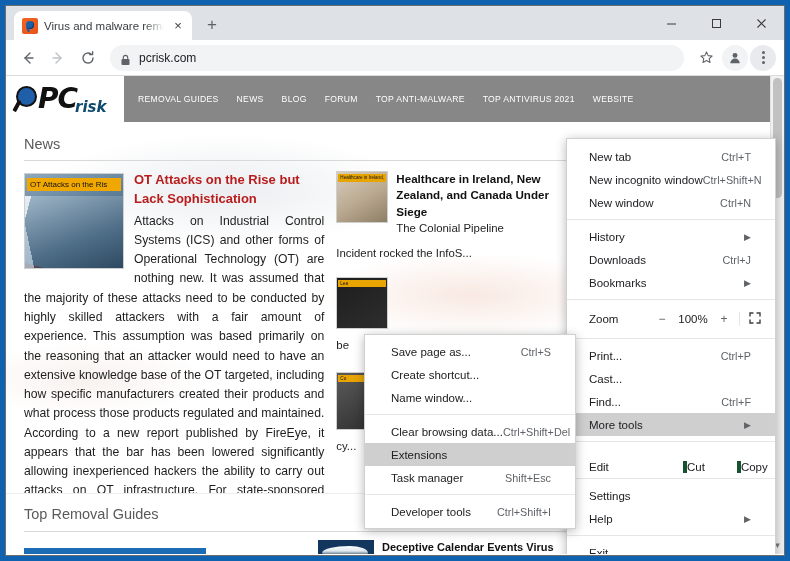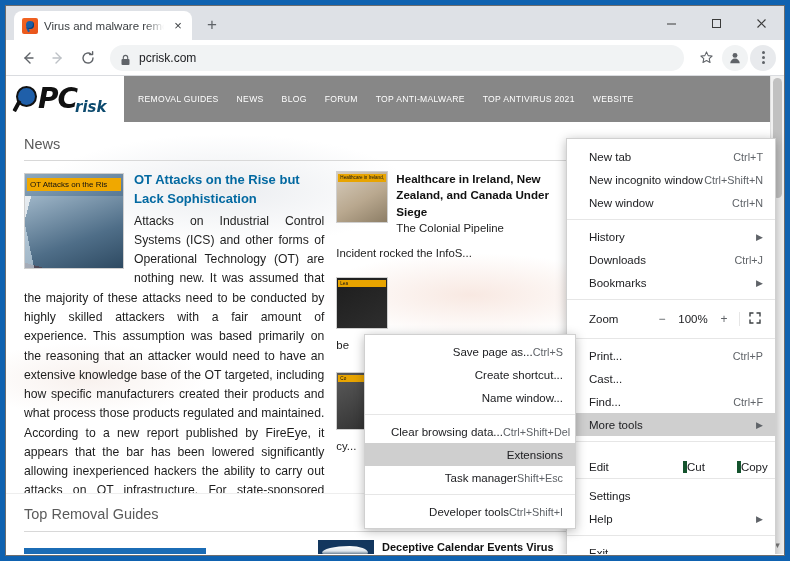--- a/index.html
+++ b/index.html
@@ -229,21 +229,21 @@
   }
   .art-thumb .bars {
     position:absolute; left:0; right:0; bottom:0; height:72px;
     background:
       linear-gradient(105deg, rgba(255,255,255,.75) 0 6px, transparent 6px 14px),
       linear-gradient(78deg, rgba(220,235,245,.6) 0 9px, transparent 9px 22px),
       linear-gradient(15deg, rgba(90,40,40,.45) 0 5px, transparent 5px 26px),
       linear-gradient(160deg,#9fb6c8 0%,#4f6e88 60%,#2e4a62 100%);
   }
   h3.art-title {
-    font-size: 13px; color: #0369a1; line-height: 1.45;
+    font-size: 13px; color: #b91c1c; line-height: 1.45;
     font-weight: 700;
     margin-bottom: 3px;
   }
   p.art-body {
     font-size: 12.2px; color: #1d1d1d; line-height: 1.58;
     text-align: justify;
   }
   
   #col-mid { width: 228px; padding: 0 6px 0 2px; }
   .mid-item { display: flex; gap: 8px; margin-bottom: 8px; }
@@ -344,21 +344,21 @@
     width: 210px;
     background: #fff;
     border: 1px solid #d0d0d0;
     box-shadow: 0 2px 10px rgba(0,0,0,.28);
     z-index: 50;
     padding: 6px 0;
     font-size: 11.5px; color: #202124;
   }
   .mi {
     height: 23px; display:flex; align-items:center;
-    padding: 0 12px 0 22px;
+    padding: 0 24px 0 22px;
     white-space: nowrap;
   }
   .mi .lbl { flex: 1 1 auto; }
   .mi .acc { color: #5f6368; font-size: 10.8px; }
   .mi .arrow { color:#5f6368; font-size: 9px; margin-left: 6px; }
   .mi.hl { background: #cfcfcf; }
   .msep { height:1px; background:#e6e6e6; margin: 5px 0; }
   .zoomrow {
     height: 28px; display:flex; align-items:center; padding: 0 6px 0 22px; gap: 16px;
   }
@@ -378,21 +378,21 @@
   
   #submenu {
     position: absolute;
     left: 358px; top: 258px;
     width: 212px;
     background: #fff;
     border: 1px solid #d0d0d0;
     box-shadow: 0 2px 10px rgba(0,0,0,.28);
     z-index: 60;
     padding: 5px 0;
-    font-size: 11.5px; color: #202124; text-align: right;
+    font-size: 11.5px; color: #202124;
   }
   #submenu .mi { padding-left: 26px; }
   #submenu .mi .acc { color:#5f6368; }
 </style>
 </head>
 <body>
 
 <div id="desktop">
   <div id="chrome-window">
 

